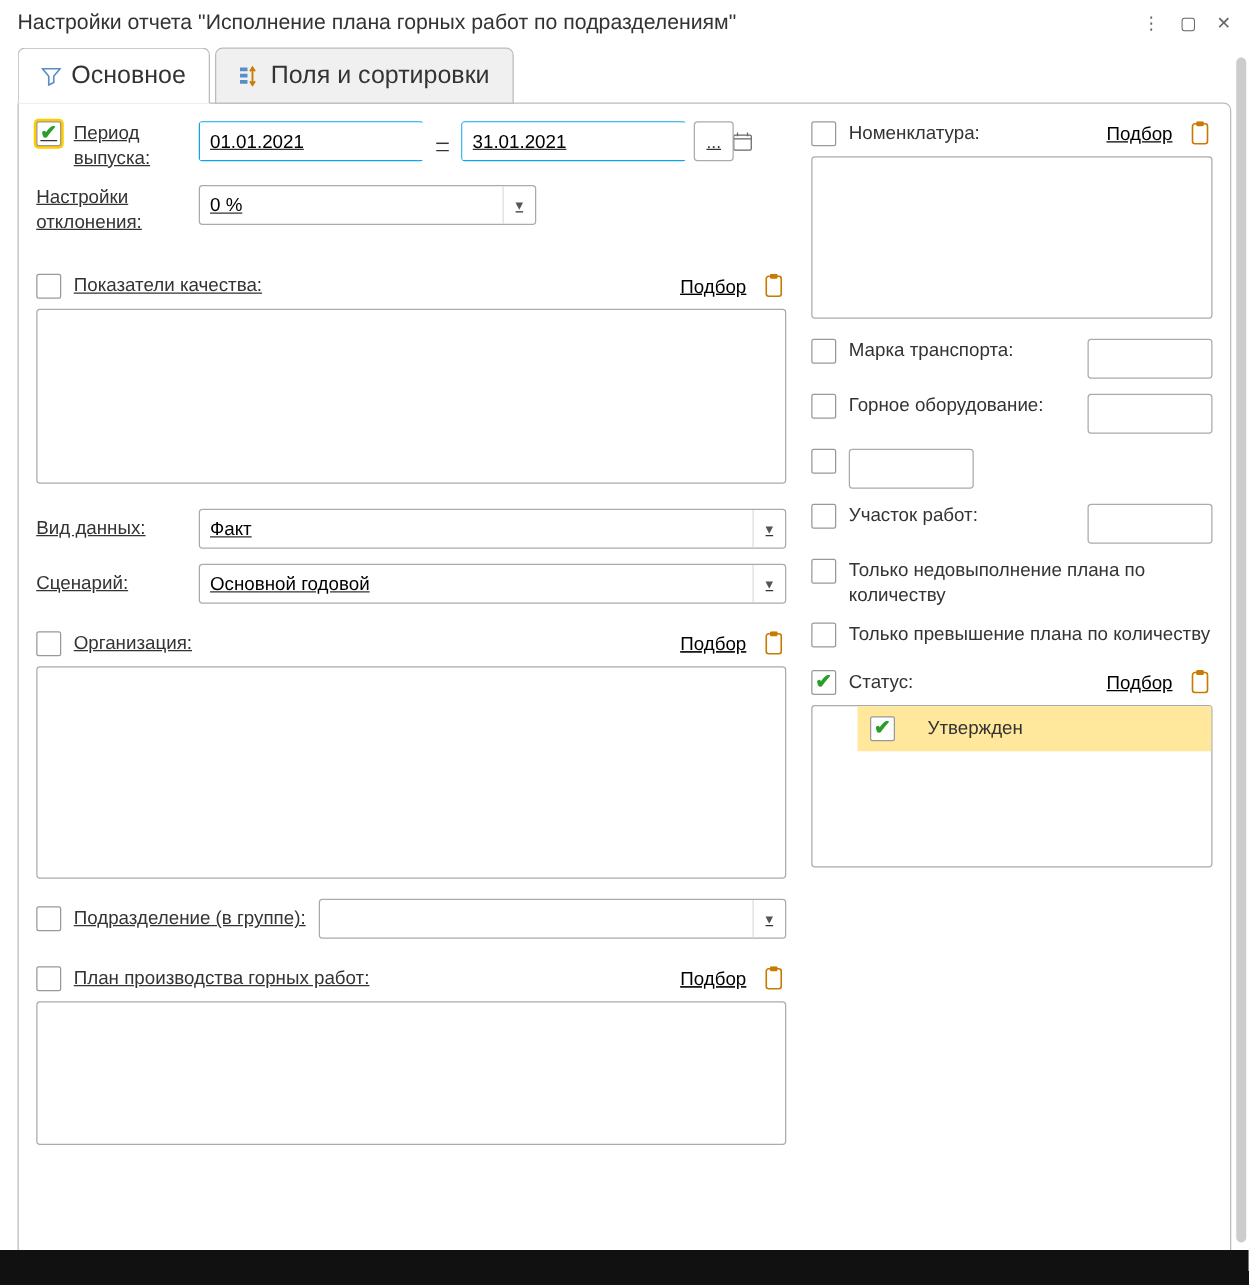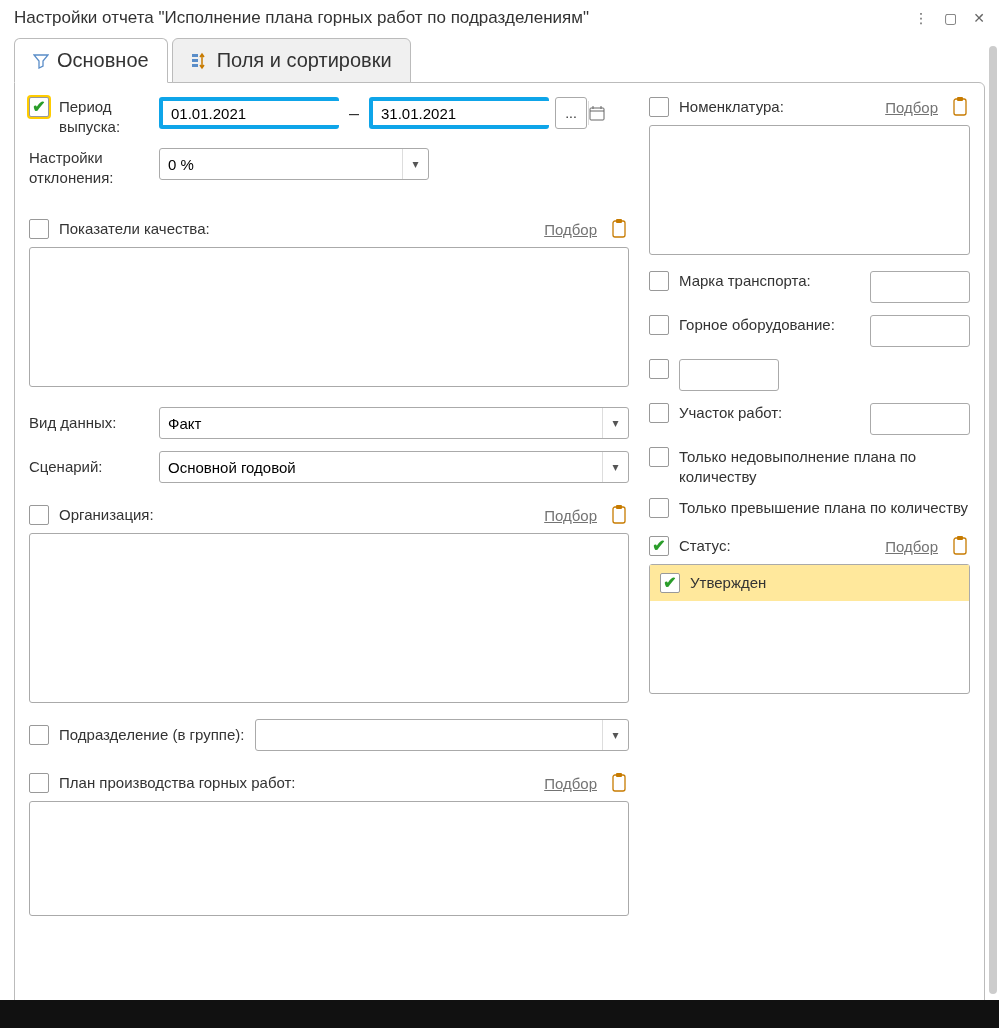--- a/index.html
+++ b/index.html
@@ -6,46 +6,46 @@
 body { font-family: Arial, sans-serif; font-size: 15px; background: #fff; color: #333; }
 .window { width: 999px; height: 1028px; background: #fff; position: relative; }
 .titlebar { display: flex; align-items: center; justify-content: space-between; padding: 8px 14px 10px 14px; font-size: 17px; color: #333; }
 .titlebar-controls { display: flex; gap: 16px; align-items: center; }
 .titlebar-controls span { cursor: pointer; color: #666; font-size: 14px; }
 .content { padding: 0 14px; }
 .tabs { display: flex; border-bottom: none; }
 .tab { padding: 10px 18px; border: 1px solid #bbb; background: #f0f0f0; cursor: pointer; font-size: 20px; display: flex; align-items: center; gap: 8px; border-top-left-radius: 6px; border-top-right-radius: 6px; margin-right: 4px; }
 .tab.active { background: #fff; border-bottom: 1px solid #fff; position: relative; z-index: 2; }
 .tab-body { border: 1px solid #bbb; border-radius: 6px; border-top-left-radius: 0; margin-top: -1px; padding: 14px; display: flex; gap: 20px; height: 932px; overflow: hidden; }
-.col-left { flex: 0 0 600px; }
+.col-left { flex: 0 0 600px; text-decoration: underline; }
 .col-right { flex: 1; }
 .filter-icon { width: 16px; height: 16px; }
 .sort-icon { width: 18px; height: 18px; }
 .row { display: flex; align-items: flex-start; margin-bottom: 12px; gap: 10px; }
 .checkbox { width: 20px; height: 20px; border: 1px solid #999; border-radius: 2px; display: inline-flex; align-items: center; justify-content: center; cursor: pointer; background: #fff; flex-shrink: 0; }
 .checkbox.checked::after { content: "✔"; color: #2a9d2a; font-weight: bold; font-size: 16px; line-height: 1; }
 .checkbox.highlighted { box-shadow: 0 0 0 2px #fc0; }
 .label { font-size: 15px; color: #333; line-height: 1.3; }
 .input-group { display: flex; align-items: center; gap: 6px; }
 .combo { display: flex; border: 1px solid #aaa; border-radius: 3px; height: 32px; background: #fff; }
 .combo input { border: none; padding: 6px 8px; font-size: 15px; flex: 1; outline: none; background: transparent; }
 .combo .dd { width: 26px; display: inline-flex; align-items: center; justify-content: center; cursor: pointer; border-left: 1px solid #ddd; }
 .combo .dd::after { content: "▾"; font-size: 12px; color: #555; }
-.date-input { display: flex; border: 4px solid #0ea5e9; border-radius: 3px; height: 32px; width: 180px; }
+.date-input { display: flex; border: 1px solid #0ea5e9; border-radius: 3px; height: 32px; width: 180px; }
 .date-input input { border: none; padding: 6px 8px; font-size: 15px; flex: 1; outline: none; }
 .date-input .cal { width: 30px; display: inline-flex; align-items: center; justify-content: center; cursor: pointer; border-left: 1px solid #ddd; }
 .dash { font-size: 18px; padding: 0 4px; }
 .square-btn { width: 32px; height: 32px; border: 1px solid #aaa; border-radius: 3px; display: inline-flex; align-items: center; justify-content: center; cursor: pointer; background: #fff; font-size: 14px; }
-.link { color: #737373; text-decoration: underline; cursor: pointer; font-size: 15px; }
+.link { color: #000000; text-decoration: underline; cursor: pointer; font-size: 15px; }
 .paste-icon { width: 20px; height: 20px; display: inline-flex; align-items: center; justify-content: center; cursor: pointer; }
 .list-box { border: 1px solid #aaa; border-radius: 3px; background: #fff; }
 .section-header { display: flex; align-items: center; justify-content: space-between; margin-bottom: 8px; }
 .section-header .left { display: flex; align-items: center; gap: 10px; }
 .section-header .right { display: flex; align-items: center; gap: 12px; }
-.status-item { background: #ffe89c; padding: 8px 10px; display: flex; align-items: center; gap: 10px; }
+.status-item { background: #ffe89c; padding: 8px 10px; display: flex; align-items: center; gap: 26px; margin-left: 36px; }
 .cal-svg { width: 16px; height: 16px; }
 .paste-svg { width: 18px; height: 20px; }
 .scrollbar { position: absolute; right: 2px; top: 46px; bottom: 34px; width: 8px; background: #ccc; border-radius: 4px; }
 .taskbar { position: absolute; bottom: 0; left: 0; right: 0; height: 28px; background: #111; }
 </style>
 </head>
 <body>
 
 <div class="window">
   <div class="titlebar">

